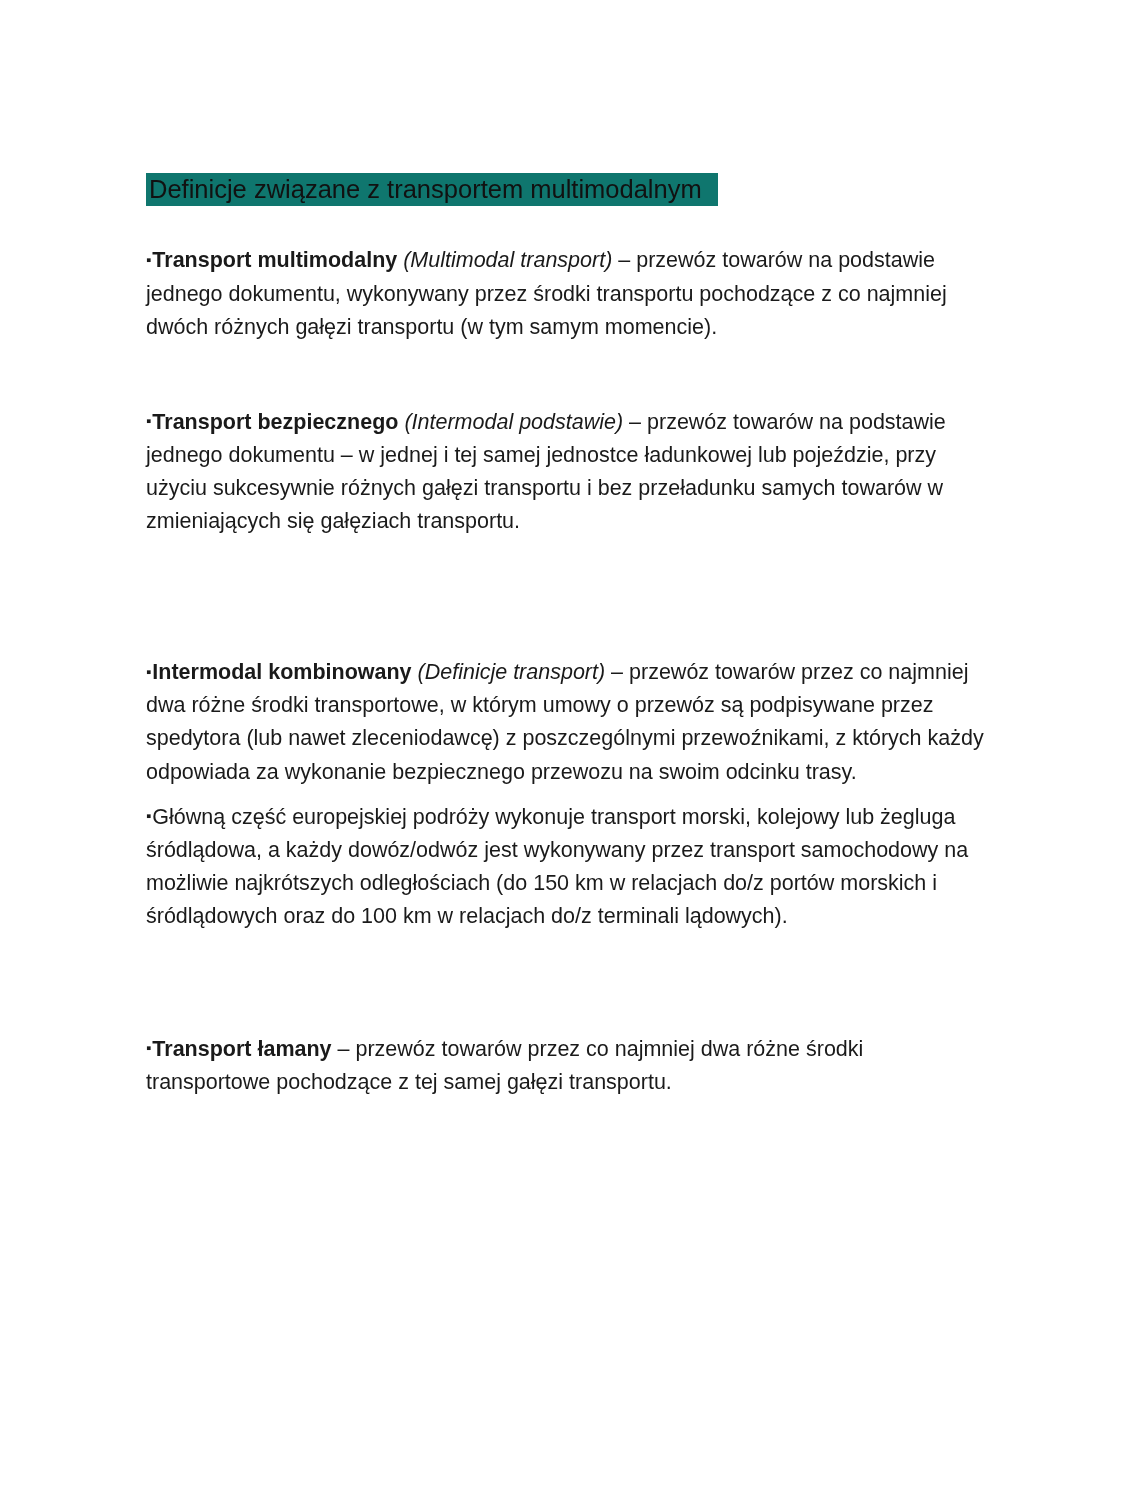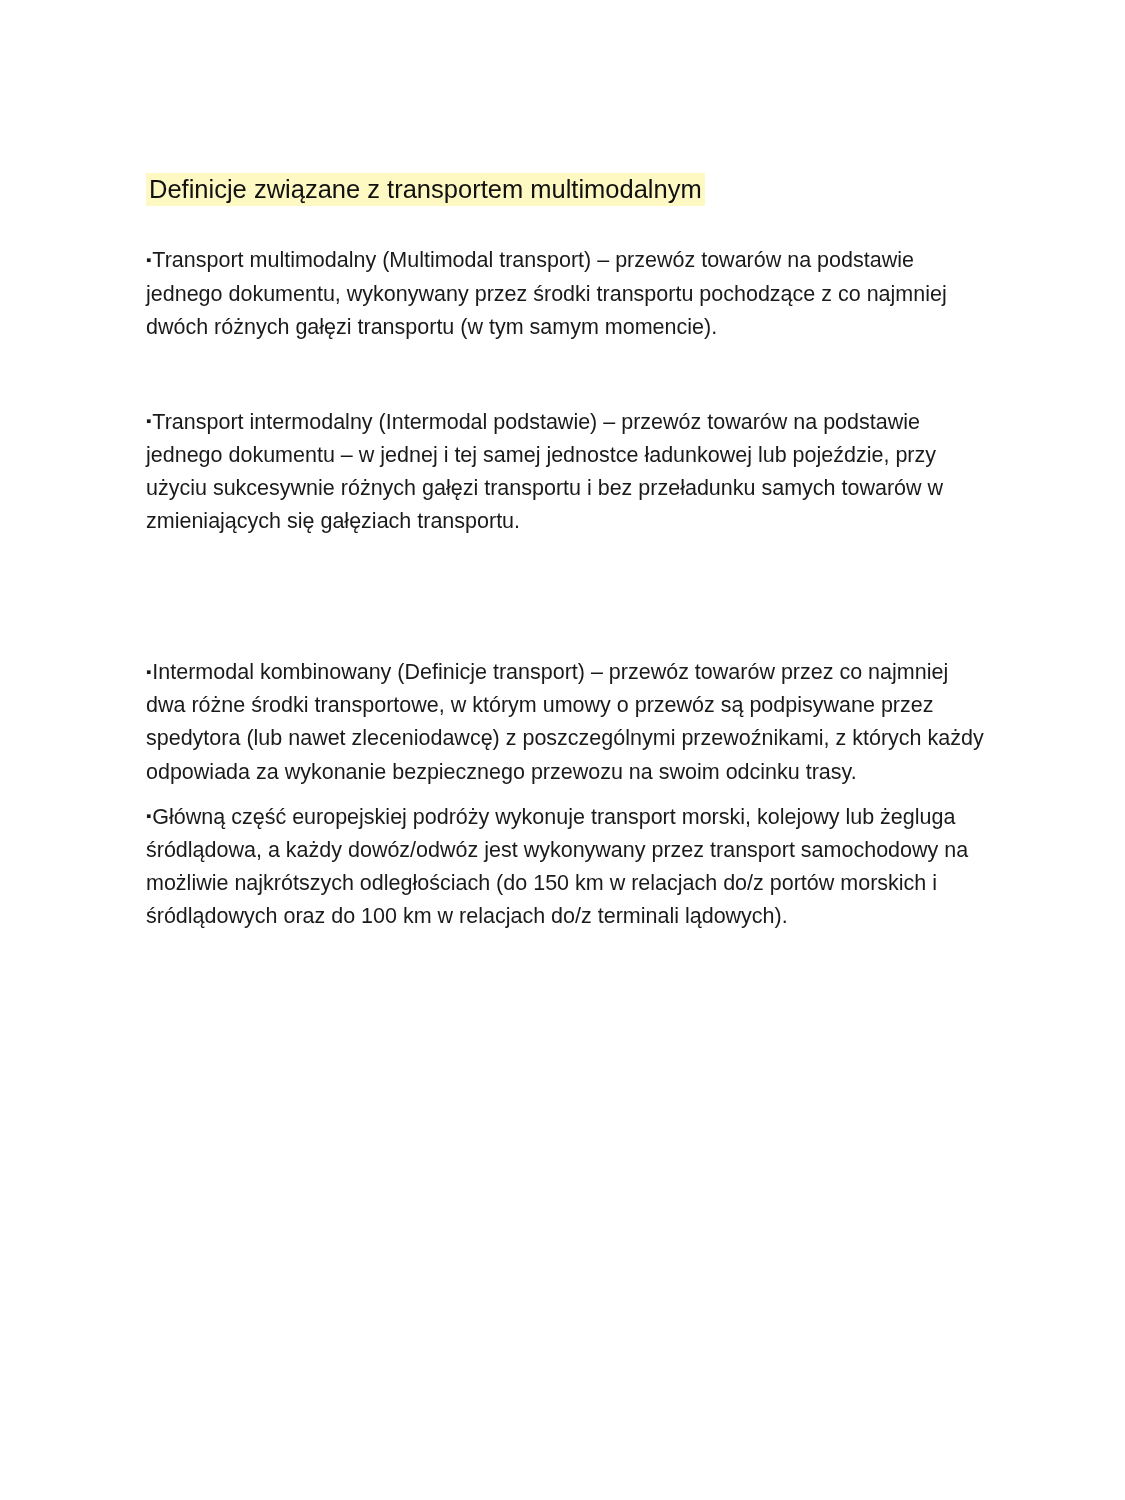--- a/index.html
+++ b/index.html
@@ -29,45 +29,46 @@
     top: 172px;
     width: 842px;
   }
   .doc-title {
     font-size: 25.5px;
     line-height: 1.35;
     font-weight: 400;
     color: #111111;
     margin: 0;
     display: inline;
-    background: #fef9c3;
-    padding: 2px 3px 3px 3px;
+    background: #0f766e;
+    padding: 2px 16px 3px 3px;
     box-decoration-break: clone;
     -webkit-box-decoration-break: clone;
   }
   .title-wrap {
     margin: 0 0 38px 0;
   }
   .para {
     font-size: 21.5px;
     line-height: 1.54;
     margin: 0;
     color: #1a1a1a;
     text-indent: 0;
   }
   .bullet {
     font-size: 15px;
     vertical-align: 0.18em;
     letter-spacing: 0;
     margin-right: 1px;
   }
   .b {
-    font-weight: normal;
+    font-weight: bold;
   }
   .i {
+    font-style: italic;
   }
   .gap-lg { height: 62px; }
   .gap-xl { height: 118px; }
   .gap-md { height: 12px; }
   .gap-xxl { height: 100px; }
 </style>
 </head>
 <body>
 
 <div class="page">
@@ -78,34 +79,37 @@
     </div>
 
     <p class="para">
       <span class="bullet">▪</span><span class="b">Transport multimodalny</span>
       <span class="i">(Multimodal transport)</span><span> – przewóz towarów na podstawie jednego dokumentu, wykonywany przez środki transportu pochodzące z co najmniej dwóch różnych gałęzi transportu (w tym samym momencie).</span>
     </p>
 
     <div class="gap-lg"></div>
 
     <p class="para">
-      <span class="bullet">▪</span><span class="b">Transport intermodalny</span>
+      <span class="bullet">▪</span><span class="b">Transport bezpiecznego</span>
       <span class="i">(Intermodal podstawie)</span><span> – przewóz towarów na podstawie jednego dokumentu – w jednej i tej samej jednostce ładunkowej lub pojeździe, przy użyciu sukcesywnie różnych gałęzi transportu i bez przeładunku samych towarów w zmieniających się gałęziach transportu.</span>
     </p>
 
     <div class="gap-xl"></div>
 
     <p class="para">
       <span class="bullet">▪</span><span class="b">Intermodal kombinowany</span>
       <span class="i">(Definicje transport)</span><span> – przewóz towarów przez co najmniej dwa różne środki transportowe, w którym umowy o przewóz są podpisywane przez spedytora (lub nawet zleceniodawcę) z poszczególnymi przewoźnikami, z których każdy odpowiada za wykonanie bezpiecznego przewozu na swoim odcinku trasy.</span>
     </p>
 
     <div class="gap-md"></div>
 
     <p class="para">
       <span class="bullet">▪</span><span>Główną część europejskiej podróży wykonuje transport morski, kolejowy lub żegluga śródlądowa, a każdy dowóz/odwóz jest wykonywany przez transport samochodowy na możliwie najkrótszych odległościach (do 150 km w relacjach do/z portów morskich i śródlądowych oraz do 100 km w relacjach do/z terminali lądowych).</span>
     </p>
 
     <div class="gap-xxl"></div>
 
+    <p class="para">
+      <span class="bullet">▪</span><span class="b">Transport łamany</span><span> – przewóz towarów przez co najmniej dwa różne środki transportowe pochodzące z tej samej gałęzi transportu.</span>
+    </p>
 
   </div>
 </div>
 
 </body></html>

